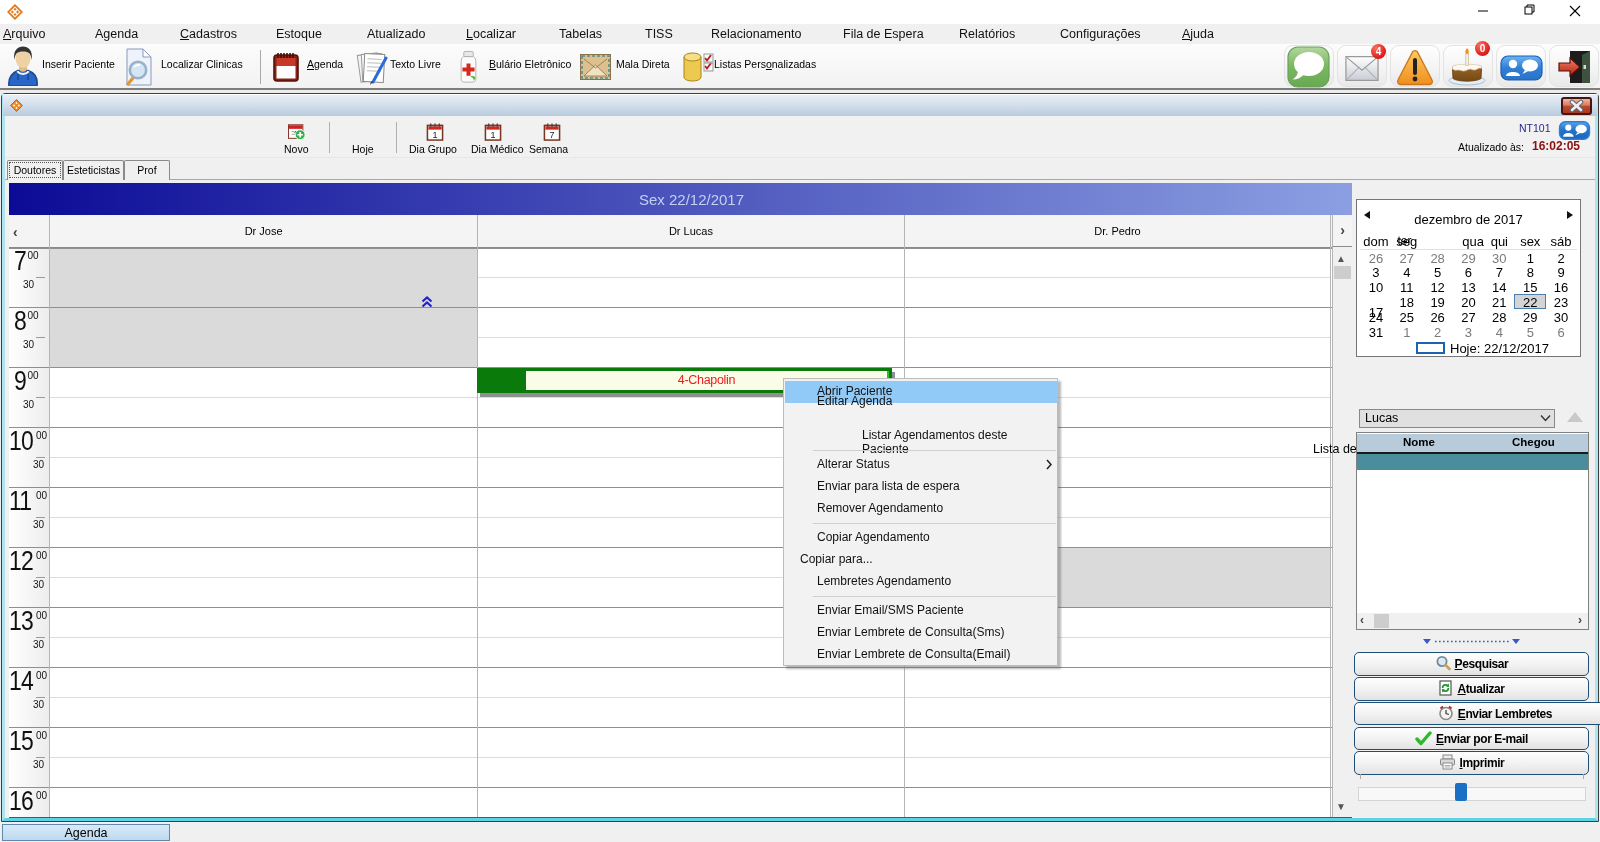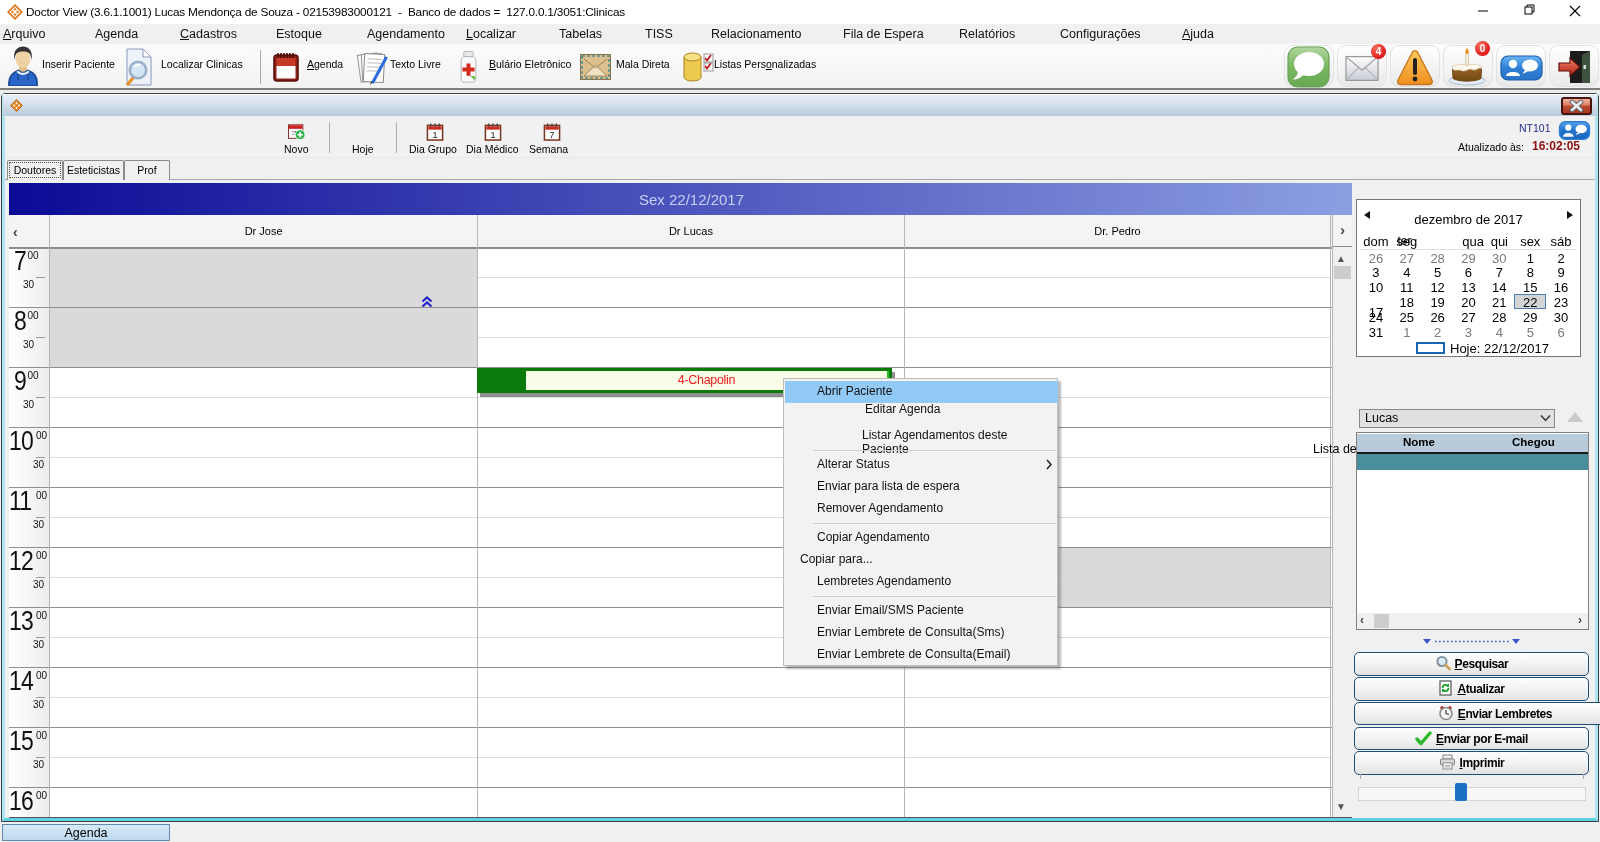--- a/index.html
+++ b/index.html
@@ -8,36 +8,35 @@
 </style></head><body>
 
 <div class="abs" style="left:0;top:0;width:1600px;height:24px;background:#fff;">
  <svg class="abs" style="left:7px;top:4px;" width="16" height="16" viewBox="0 0 16 16">
   <rect x="3.2" y="3.2" width="9.6" height="9.6" transform="rotate(45 8 8)" fill="#fff" stroke="#e07b1f" stroke-width="1.8"></rect>
   <rect x="6.9" y="4.2" width="2.2" height="2.2" transform="rotate(45 8 5.3)" fill="#e07b1f"></rect>
   <rect x="6.9" y="9.4" width="2.2" height="2.2" transform="rotate(45 8 10.5)" fill="#e07b1f"></rect>
   <rect x="4.3" y="6.8" width="2.2" height="2.2" transform="rotate(45 5.4 7.9)" fill="#e07b1f"></rect>
   <rect x="9.5" y="6.8" width="2.2" height="2.2" transform="rotate(45 10.6 7.9)" fill="#e07b1f"></rect>
  </svg>
- <div class="abs" style="left:26px;top:5px;font-size:11.8px;letter-spacing:-0.2px;color:#000;">Doctor View (3.6.1.1001) Lucas Mendonça de Souza - 02153983000121&nbsp;&nbsp;-&nbsp;&nbsp;Banco de dados =&nbsp;&nbsp;127.0.0.1/3051:Clinicas</div>
  <svg class="abs" style="left:1472px;top:0;" width="128" height="22" viewBox="0 0 128 22">
   <line x1="6" y1="11" x2="16" y2="11" stroke="#000" stroke-width="1"></line>
   <rect x="53" y="7" width="7" height="7" fill="none" stroke="#000" stroke-width="1"></rect>
   <path d="M55 7 55 5 62 5 62 12 60 12" fill="none" stroke="#000" stroke-width="1"></path>
   <line x1="98" y1="6" x2="108" y2="16" stroke="#000" stroke-width="1.1"></line>
   <line x1="108" y1="6" x2="98" y2="16" stroke="#000" stroke-width="1.1"></line>
  </svg>
 </div>
 
 <div class="abs" style="left:0;top:24px;width:1600px;height:20px;background:#f0f0f0;font-size:12.5px;color:#111;">
 <span class="abs" style="left:3px;top:3px;"><u>A</u>rquivo</span>
 <span class="abs" style="left:95px;top:3px;">Agenda</span>
 <span class="abs" style="left:180px;top:3px;"><u>C</u>adastros</span>
 <span class="abs" style="left:276px;top:3px;">Estoque</span>
-<span class="abs" style="left:367px;top:3px;">Agendamento</span>
+<span class="abs" style="left:367px;top:3px;">Atualizado</span>
 <span class="abs" style="left:466px;top:3px;"><u>L</u>ocalizar</span>
 <span class="abs" style="left:559px;top:3px;">Tabelas</span>
 <span class="abs" style="left:645px;top:3px;">TISS</span>
 <span class="abs" style="left:711px;top:3px;">Relacionamento</span>
 <span class="abs" style="left:843px;top:3px;">Fila de Espera</span>
 <span class="abs" style="left:959px;top:3px;">Relatórios</span>
 <span class="abs" style="left:1060px;top:3px;">Configurações</span>
 <span class="abs" style="left:1182px;top:3px;"><u>A</u>juda</span>
 </div>
 
@@ -251,21 +250,21 @@
 <svg class="abs" style="left:484px;top:7px" width="18" height="18" viewBox="0 0 19 19">
  <rect x="1.5" y="2.5" width="16" height="15.5" fill="#fdfdfd" stroke="#7a3520" stroke-width="1.6"></rect>
  <rect x="2.5" y="3.5" width="14" height="3.5" fill="#cc2a20"></rect>
  <g stroke="#444" stroke-width="1.4">
         <line x1="5" y1="0.5" x2="5" y2="4"></line>
         <line x1="9.5" y1="0.5" x2="9.5" y2="4"></line>
         <line x1="14" y1="0.5" x2="14" y2="4"></line>
       </g>
  <text x="9.5" y="15.5" font-size="9.5" text-anchor="middle" fill="#222" font-family="Liberation Sans">1</text>
 </svg>
-<div class="abs" style="left:466px;top:27px;">Dia Médico</div>
+<div class="abs" style="left:450px;top:27px;padding-left:21px;">Dia Médico</div>
 <svg class="abs" style="left:543px;top:7px" width="18" height="18" viewBox="0 0 19 19">
  <rect x="1.5" y="2.5" width="16" height="15.5" fill="#fdfdfd" stroke="#7a3520" stroke-width="1.6"></rect>
  <rect x="2.5" y="3.5" width="14" height="3.5" fill="#cc2a20"></rect>
  <g stroke="#444" stroke-width="1.4">
         <line x1="5" y1="0.5" x2="5" y2="4"></line>
         <line x1="9.5" y1="0.5" x2="9.5" y2="4"></line>
         <line x1="14" y1="0.5" x2="14" y2="4"></line>
       </g>
  <text x="9.5" y="15.5" font-size="9.5" text-anchor="middle" fill="#222" font-family="Liberation Sans">7</text>
 </svg>
@@ -378,21 +377,21 @@
 <div class="abs" style="left:1332px;top:215px;width:20px;height:32px;background:#f4f4f4;border-bottom:1px solid #8a8a8a;border-left:1px solid #b5b5b5;font-size:14px;font-weight:bold;color:#444;text-align:center;line-height:31px;">›</div>
 <div class="abs" style="left:1336px;top:253px;font-size:10px;color:#555;">▲</div>
 <div class="abs" style="left:1334px;top:266px;width:17px;height:13px;background:#cdcdcd;"></div>
 <div class="abs" style="left:1336px;top:801px;font-size:10px;color:#555;">▼</div>
 <div class="abs" style="left:477px;top:367.5px;width:415px;height:25px;background:#0a7a0a;box-shadow:3px 4px 0 #8f8f8f;">
 <div class="abs" style="left:49px;top:3.5px;right:3px;bottom:3px;background:#fbfce8;border-right:2.5px solid #22c51e;font-size:12.5px;letter-spacing:-0.3px;color:#e82020;text-align:center;line-height:18px;">4-Chapolin</div>
 </div>
 <div class="abs" style="left:783px;top:377.5px;width:275px;height:288px;background:#f2f2f2;border:1px solid #bcbcbc;box-shadow:3px 3px 2px rgba(100,100,100,0.45);font-size:12px;color:#111;">
 <div class="abs" style="left:1px;top:2.5px;width:273px;height:22px;background:#91c9f7;"></div>
     <div class="abs" style="left:33px;top:5.5px;">Abrir Paciente</div>
-<div class="abs" style="left:33px;top:23px;margin-left:48px;">Editar Agenda</div>
+<div class="abs" style="left:33px;top:15px;">Editar Agenda</div>
 <div class="abs" style="left:33px;top:49.5px;margin-left:45px;">Listar Agendamentos deste Paciente</div>
 <div class="abs" style="left:29px;top:71.5px;width:243px;height:1px;background:#d0d0d0;"></div>
 <div class="abs" style="left:33px;top:78.5px;">Alterar Status</div>
     <svg class="abs" style="left:262px;top:80.5px" width="6" height="11" viewBox="0 0 6 11">
       <path d="M1 1 L5 5.5 1 10" fill="none" stroke="#222" stroke-width="1.5"></path>
     </svg>
 <div class="abs" style="left:33px;top:100.5px;">Enviar para lista de espera</div>
 <div class="abs" style="left:33px;top:122.5px;">Remover Agendamento</div>
 <div class="abs" style="left:29px;top:144.5px;width:243px;height:1px;background:#d0d0d0;"></div>
 <div class="abs" style="left:33px;top:151.5px;">Copiar Agendamento</div>

